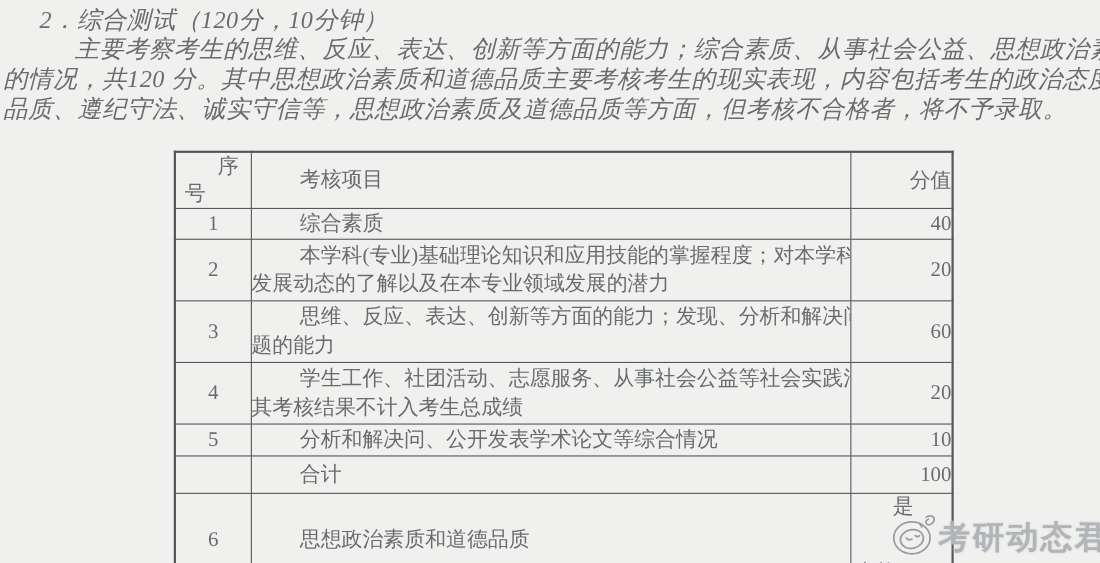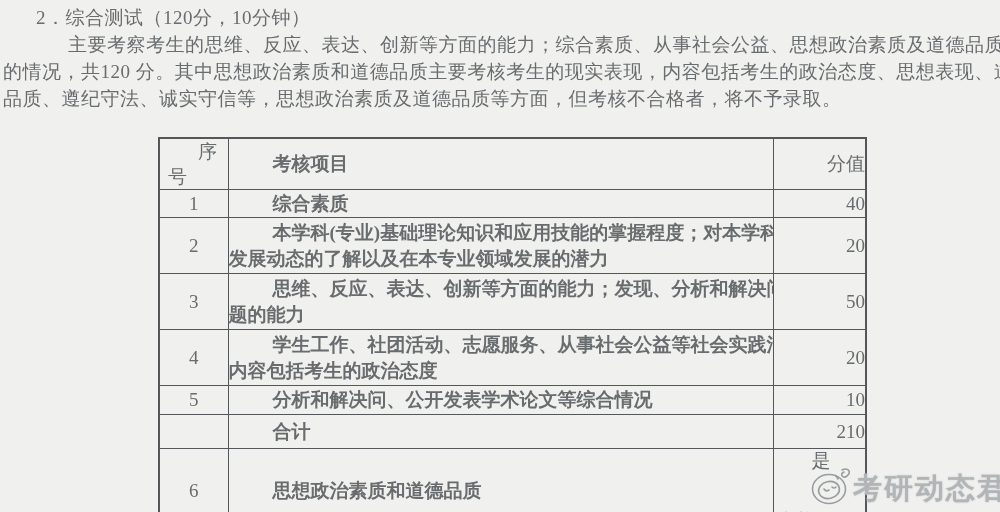--- a/index.html
+++ b/index.html
@@ -2,41 +2,41 @@
 <html><head>
 <meta charset="utf-8">
 <style>
   html,body{margin:0;padding:0;}
   .page{
     position:relative;width:1000px;height:512px;
     background:#f0f0ee;overflow:hidden;
     font-family:"Liberation Serif","DejaVu Serif",serif;
     color:#696c6e;
   }
-  .line{position:absolute;white-space:nowrap;font-size:19px;letter-spacing:.5px;line-height:22px;}
+  .line{position:absolute;white-space:nowrap;font-size:22px;letter-spacing:.5px;line-height:22px;font-style:italic;}
   .heading{top:7px;left:36px;}
   .p1{top:34px;left:68px;}
   .p2{top:61px;left:3px;}
   .p3{top:88px;left:3px;}
   .caption{top:114px;left:68px;}
 
   table.score{
     position:absolute;top:137px;left:158px;
     width:707px;border-collapse:collapse;table-layout:fixed;
     border:2px solid #54575a;
   }
   table.score td{
     border:1px solid #54575a;
     font-size:19px;color:#696c6e;
     vertical-align:middle;padding:0;
     overflow:hidden;
   }
   td.c1{text-align:center;}
   td.c2{padding:0 6px 0 4px;}
-  td.c2 div{white-space:nowrap;overflow:hidden;line-height:26px;font-weight:bold;}
+  td.c2 div{white-space:nowrap;overflow:hidden;line-height:26px;}
   td.c2 .il1{text-indent:44px;}
   td.c3{text-align:right;}
   tr.hdr{height:51px;}
   tr.h28{height:28px;}
   tr.h56{height:56px;}
   tr.h29{height:29px;}
   tr.h34{height:34px;}
   .seq div{line-height:25px;white-space:nowrap;}
   .seq .sq1{text-align:left;text-indent:38px;}
   .seq .sq2{text-align:left;text-indent:8px;}
@@ -93,43 +93,43 @@
         <div class="il2">发展动态的了解以及在本专业领域发展的潜力</div>
       </td>
       <td class="c3">20</td>
     </tr>
     <tr class="h56">
       <td class="c1">3</td>
       <td class="c2">
         <div class="il1">思维、反应、表达、创新等方面的能力；发现、分析和解决问</div>
         <div class="il2">题的能力</div>
       </td>
-      <td class="c3">50</td>
+      <td class="c3">60</td>
     </tr>
     <tr class="h56">
       <td class="c1">4</td>
       <td class="c2">
         <div class="il1">学生工作、社团活动、志愿服务、从事社会公益等社会实践活</div>
-        <div class="il2">内容包括考生的政治态度</div>
+        <div class="il2">其考核结果不计入考生总成绩</div>
       </td>
       <td class="c3">20</td>
     </tr>
     <tr class="h29">
       <td class="c1">5</td>
       <td class="c2">
         <div class="il1">分析和解决问、公开发表学术论文等综合情况</div>
       </td>
       <td class="c3">10</td>
     </tr>
     <tr class="h34">
       <td class="c1"></td>
       <td class="c2">
         <div class="il1">合计</div>
       </td>
-      <td class="c3">210</td>
+      <td class="c3">100</td>
     </tr>
     <tr class="h56">
       <td class="c1">6</td>
       <td class="c2">
         <div class="il1">思想政治素质和道德品质</div>
       </td>
       <td class="c3 pass">
         <div class="pass-l1"><span>是</span><span class="no-part">否</span></div>
         <div class="pass-l2">合格</div>
       </td>

